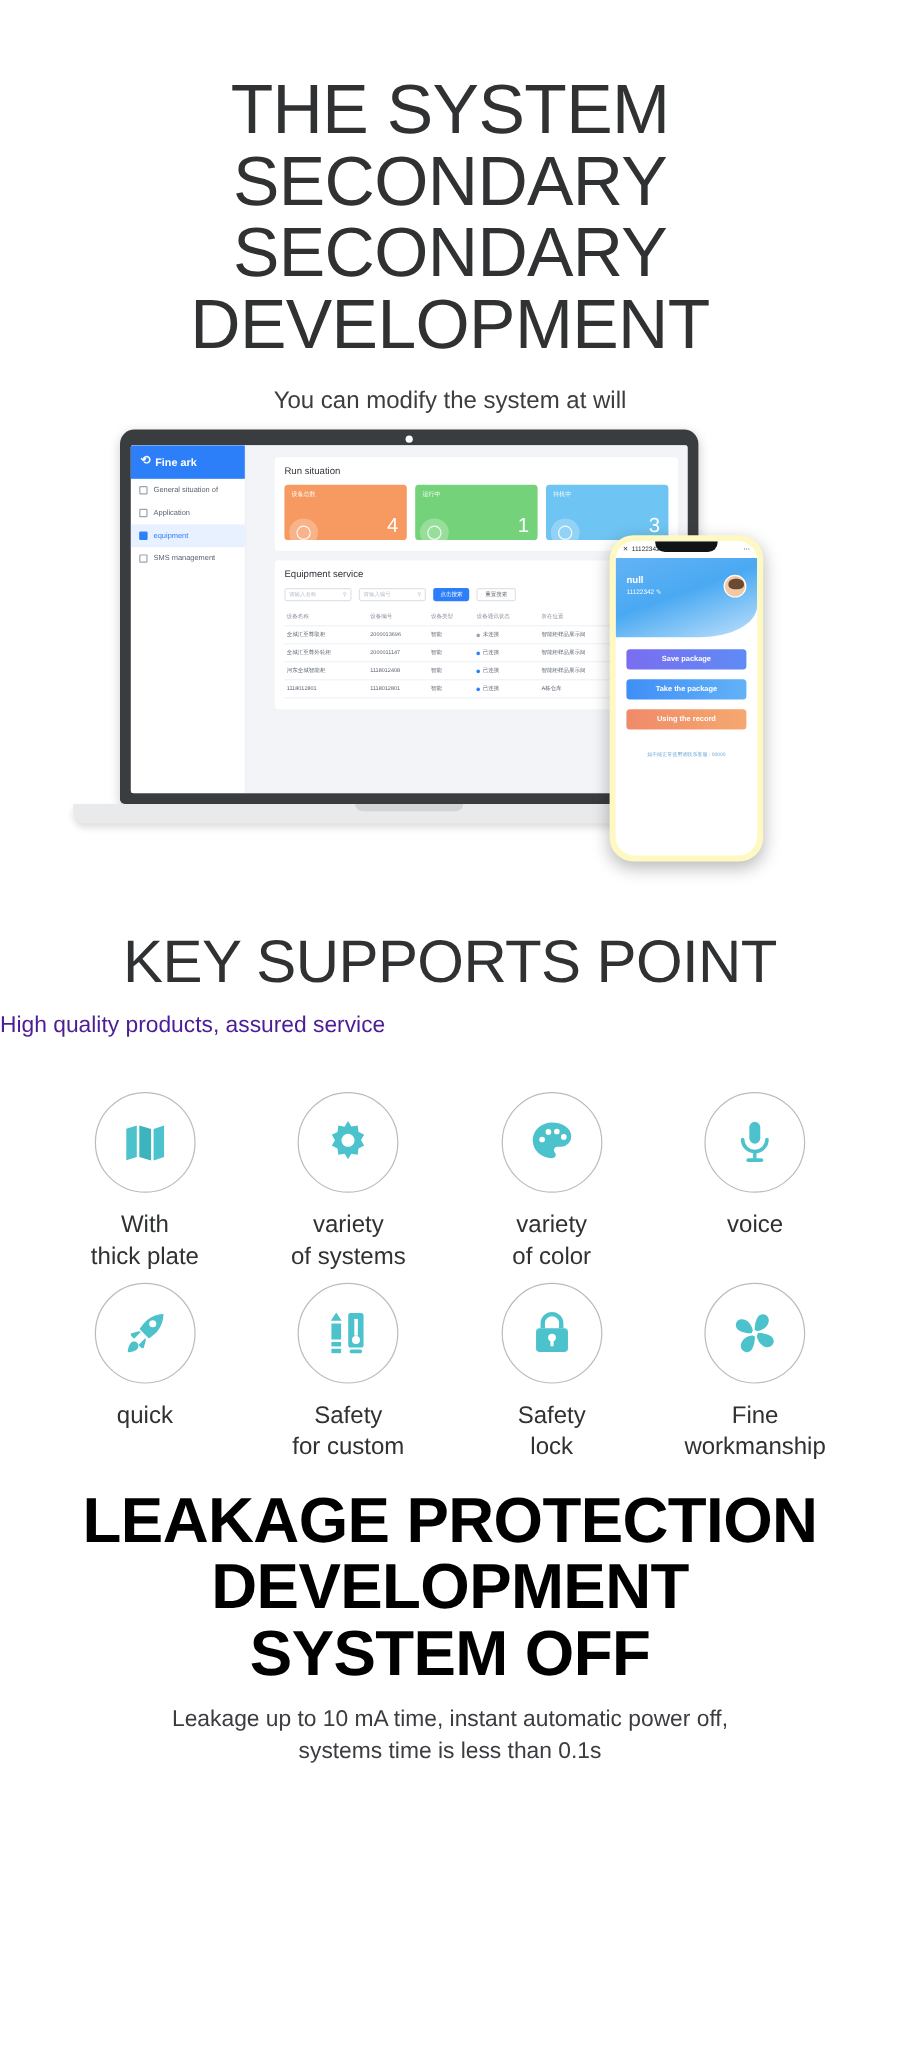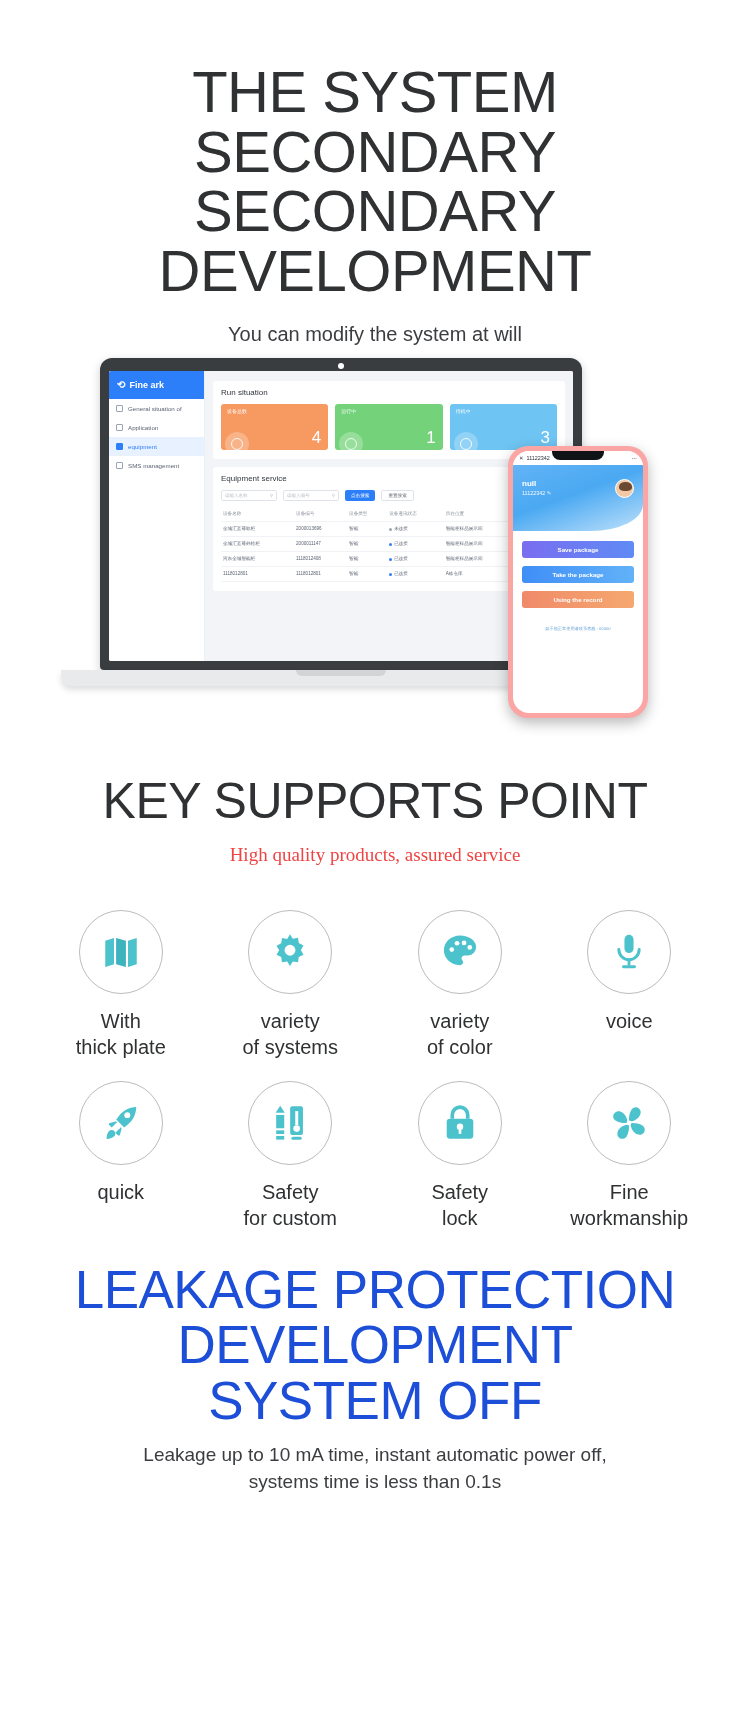--- a/index.html
+++ b/index.html
@@ -73,21 +73,21 @@
     font-size: 6.2px; color: #5a6472; white-space: nowrap;
   }
   .nav-item.active { background: #e8f1ff; color: #2d7ff9; }
   .nav-ic {
     width: 7px; height: 7px; flex: 0 0 7px; border-radius: 1px;
     border: 1px solid #9aa4b2;
   }
   .nav-item.active .nav-ic { background: #2d7ff9; border-color: #2d7ff9; }
 
   .app-main { flex: 1; background: #f2f4f7; padding: 10px 8px; overflow: hidden; }
-  .panel { background: #fff; border-radius: 3px; padding: 7px 8px 9px; margin-bottom: 8px; }
+  .panel { background: #fff; border-radius: 3px; padding: 7px 8px 9px; margin-bottom: 8px; margin-left: 16px; }
   .panel-title { font-size: 8px; color: #30353c; margin-bottom: 7px; }
   .cards { display: flex; gap: 7px; }
   .card {
     flex: 1; height: 46px; border-radius: 3px; position: relative;
     padding: 4px 6px; color: #fff; overflow: hidden;
   }
   .card .c-label { font-size: 5px; opacity: .95; }
   .card .c-val {
     position: absolute; right: 7px; bottom: 2px; font-size: 17px; font-weight: 300;
   }
@@ -115,22 +115,22 @@
   table.eq { width: 100%; border-collapse: collapse; }
   table.eq th, table.eq td {
     font-size: 4.6px; text-align: left; padding: 4.5px 2px; color: #5c6472;
     border-bottom: 1px solid #f0f2f5; white-space: nowrap; font-weight: 400;
   }
   table.eq th { color: #8c939d; }
   .dot { display: inline-block; width: 3px; height: 3px; border-radius: 50%; margin-right: 2px; vertical-align: middle; }
 
   
   .phone {
-    position: absolute; left: 508px; top: 88px; width: 140px; height: 272px;
-    background: #fca5a5; border-radius: 20px; padding: 5px;
+    position: absolute; left: 508px; top: 88px; width: 128px; height: 272px;
+    background: #fef9c3; border-radius: 20px; padding: 5px;
     box-shadow: 0 5px 14px rgba(0,0,0,.28);
     z-index: 5;
   }
   .phone-screen {
     width: 100%; height: 100%; background: #fff; border-radius: 16px; overflow: hidden;
     position: relative;
   }
   .phone-notch {
     position: absolute; top: 0; left: 50%; transform: translateX(-50%);
     width: 52px; height: 9px; background: #111417; border-radius: 0 0 8px 8px; z-index: 4;
@@ -162,40 +162,40 @@
     height: 17px; border-radius: 3px; display: flex; align-items: center;
     justify-content: center; color: #fff; font-size: 6.2px; font-weight: 600;
   }
   .ph-note { margin-top: 10px; text-align: center; font-size: 4.2px; color: #6fa9d8; }
 
   
   .ksp-title {
     text-align: center; font-size: 50px; font-weight: 400; color: #2f3133;
     letter-spacing: -0.5px; margin-top: 14px;
   }
-  .ksp-sub { text-align: center; font-size: 19px; color: #ef4444; margin-top: 14px; font-family: Liberation Serif, serif; }
+  .ksp-sub { text-align: left; font-size: 19px; color: #4c1d95; margin-top: 14px; }
 
   .feat-grid {
     display: grid; grid-template-columns: repeat(4, 1fr);
-    row-gap: 20px; padding: 44px 36px 0;
+    row-gap: 8px; padding: 44px 36px 0;
   }
   .feat { text-align: center; }
   .feat-circle {
     width: 84px; height: 84px; border-radius: 50%; border: 1.6px solid #b9bcbf;
     margin: 0 auto; display: flex; align-items: center; justify-content: center;
   }
   .feat-label {
     margin-top: 14px; font-size: 20px; line-height: 1.32; color: #2f3133;
   }
   .feat-label span { display: block; }
 
   
   .leak-title {
-    text-align: center; font-size: 53px; line-height: 1.05; font-weight: 400;
-    color: #1d4ed8; letter-spacing: -0.5px; margin-top: 30px;
+    text-align: center; font-size: 53px; line-height: 1.05; font-weight: 700;
+    color: #000000; letter-spacing: -0.5px; margin-top: 20px;
   }
   .leak-title div { white-space: nowrap; }
   .leak-sub {
     text-align: center; font-size: 19px; line-height: 1.4; color: #3b3d40; margin-top: 14px;
   }
   .leak-sub div { white-space: nowrap; }
 </style>
 </head>
 <body>
 

